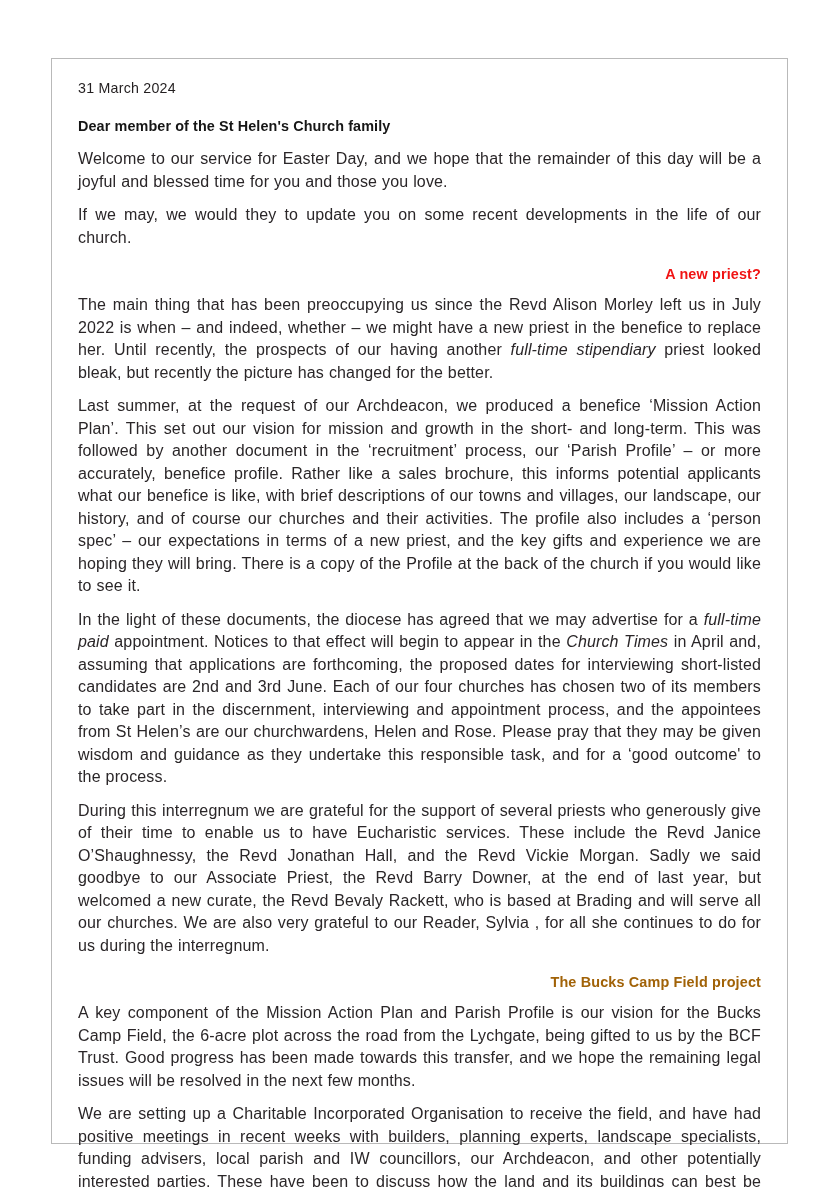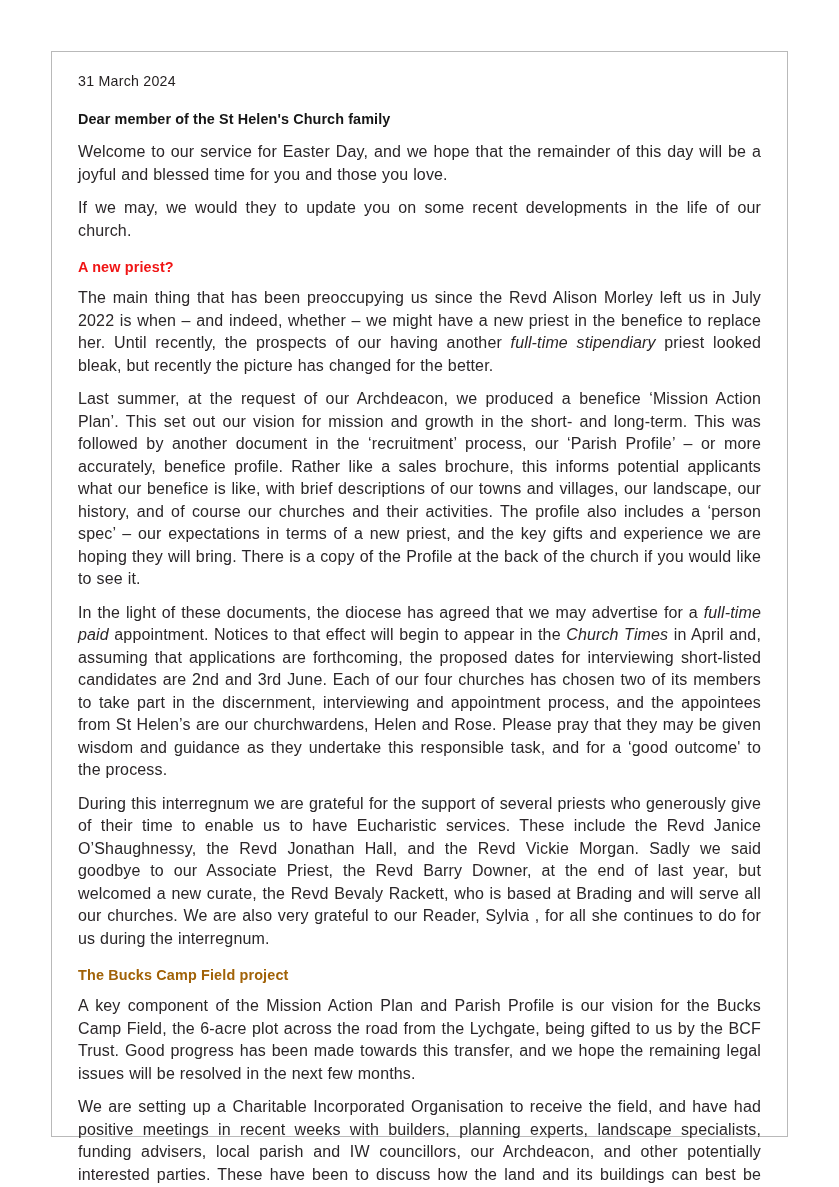--- a/index.html
+++ b/index.html
@@ -9,21 +9,21 @@
   }
   body {
     width: 839px;
     height: 1187px;
     font-family: "Liberation Sans", sans-serif;
     -webkit-font-smoothing: antialiased;
   }
   #page {
     position: absolute;
     left: 51px;
-    top: 51px;
+    top: 58px;
     width: 737px;
     height: 1086px;
     border: 1px solid #b9b9b9;
     box-sizing: border-box;
     background: #ffffff;
   }
   #content {
     position: absolute;
     left: 26px;
     top: 10px;
@@ -44,20 +44,21 @@
     margin: 16px 0 0 0;
     line-height: 22px;
   }
   .heading {
     font-size: 14.4px;
     font-weight: bold;
     color: #f01414;
     letter-spacing: 0.15px;
     margin: 15px 0 1px 0;
     line-height: 21px;
+    text-align: right;
   }
   p.body {
     font-size: 16px;
     color: #2a2628;
     text-align: justify;
     line-height: 22.5px;
     letter-spacing: 0.15px;
     word-spacing: 0.3px;
     margin: 11px 0 0 0;
   }

